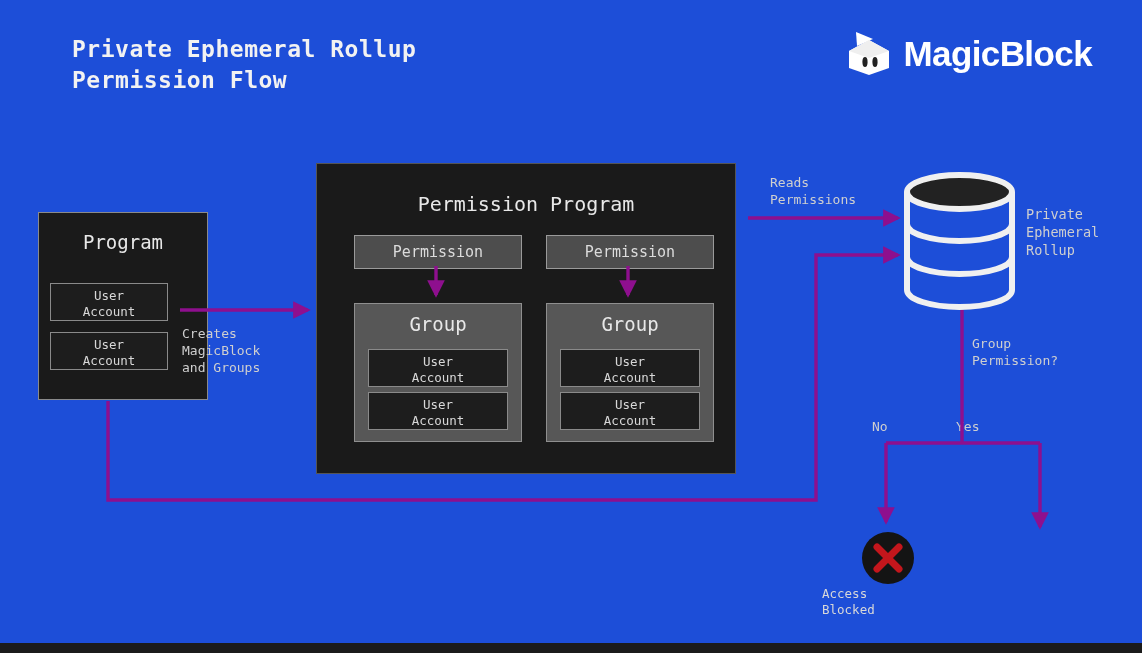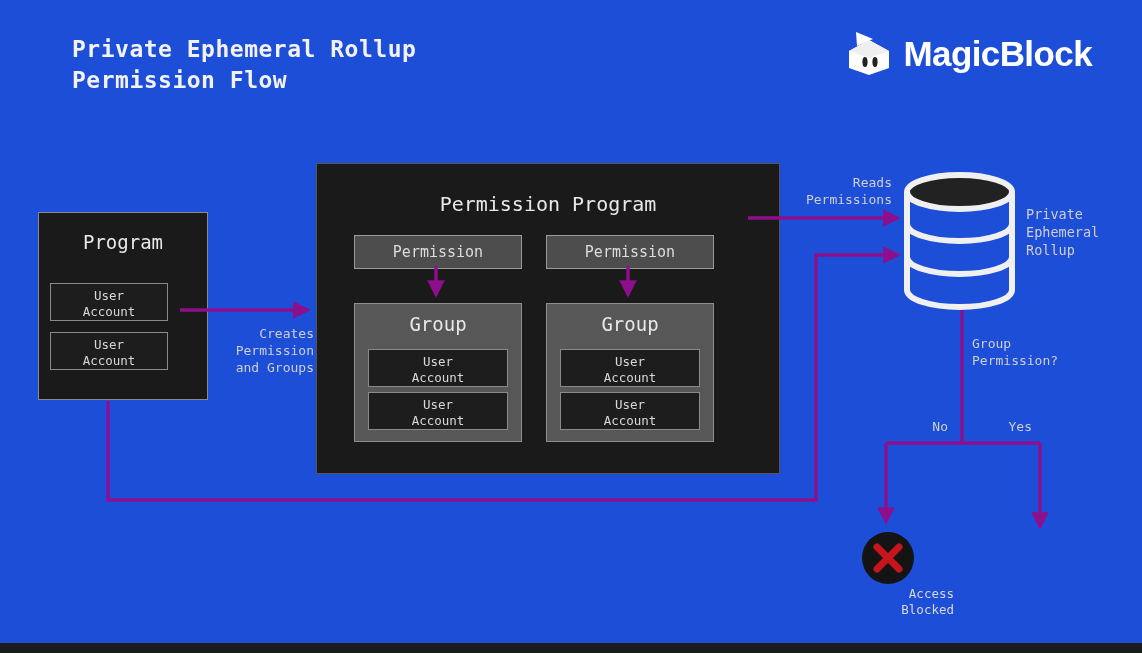--- a/index.html
+++ b/index.html
@@ -95,31 +95,31 @@
     font-size: 15px;
     color: #dcdcdc;
     text-align: right;
     white-space: pre;
   }
   .label-sm {
     font-family: "DejaVu Sans Mono", monospace;
     font-size: 12.5px;
     line-height: 15.5px;
     color: #d8d8d8;
-    text-align: right;
+    text-align: left;
     white-space: pre;
   }
   .edge-label {
     position: absolute;
     font-family: "DejaVu Sans Mono", monospace;
     font-size: 13px;
     line-height: 17px;
     color: #cfcfcf;
     white-space: pre;
-    text-align: right;
+    text-align: left;
   }
 
   .centerer {
     position: absolute;
     left: 0;
     right: 0;
     display: flex;
     align-items: center;
     justify-content: center;
     flex-direction: column;
@@ -176,21 +176,21 @@
 
     <div class="box user-box" style="left:11px; top:70px; width:118px; height:38px;">
       <div class="label-sm centerer" style="top:4px;"><span>User</span><span>Account</span></div>
     </div>
 
     <div class="box user-box" style="left:11px; top:119px; width:118px; height:38px;">
       <div class="label-sm centerer" style="top:4px;"><span>User</span><span>Account</span></div>
     </div>
   </div>
 
-  <div class="box panel-box" style="left:316px; top:163px; width:464px; height:311px;">
+  <div class="box panel-box" style="left:316px; top:163px; width:420px; height:311px;">
     <div class="label-lg centerer" style="top:28px; font-size:20px;">Permission Program</div>
 
     <div class="box gray-box" style="left:37px; top:71px; width:168px; height:34px;">
       <div class="label-md centerer" style="top:7px;">Permission</div>
     </div>
     <div class="box gray-box" style="left:229px; top:71px; width:168px; height:34px;">
       <div class="label-md centerer" style="top:7px;">Permission</div>
     </div>
 
     <div class="box group-box" style="left:37px; top:139px; width:168px; height:139px;">
@@ -218,21 +218,21 @@
   <div id="blocked-circle">
     <svg viewBox="0 0 52 52" width="52" height="52">
       <line x1="15" y1="15" x2="37" y2="37" stroke="#c4161c" stroke-width="7" stroke-linecap="round"></line>
       <line x1="37" y1="15" x2="15" y2="37" stroke="#c4161c" stroke-width="7" stroke-linecap="round"></line>
     </svg>
   </div>
   <div id="blocked-label" class="label-sm" style="white-space: pre-line;"><span>Access</span>
 <span>Blocked</span></div>
 
   <div class="edge-label" style="left: 182px; top: 325px; width: 132px; white-space: pre-line;">Creates
-Permission
+MagicBlock
 and Groups</div>
   <div class="edge-label" style="left: 770px; top: 174px; width: 122px; white-space: pre-line;">Reads
 Permissions</div>
   <div class="edge-label" style="left: 972px; top: 335px; width: 130px; text-align: left; white-space: pre-line;">Group
 Permission?</div>
   <div class="edge-label" style="left: 872px; top: 418px; width: 76px; white-space: pre-line;">No</div>
   <div class="edge-label" style="left: 956px; top: 418px; width: 76px; white-space: pre-line;">Yes</div>
 
   <svg style="position:absolute; left:900px; top:172px;" width="126" height="138" viewBox="0 0 126 138">
     <path d="M7 20 L7 118" stroke="#f0f0f0" stroke-width="6" fill="none"></path>

